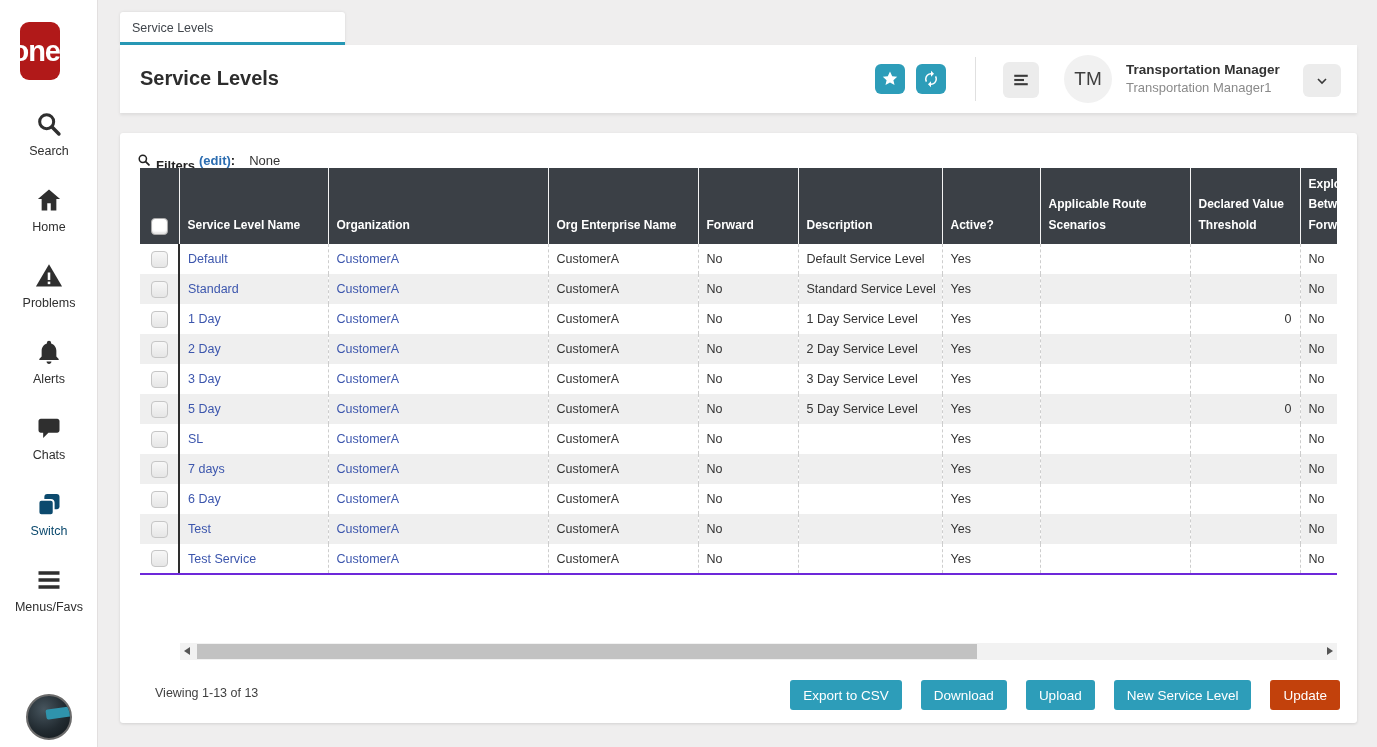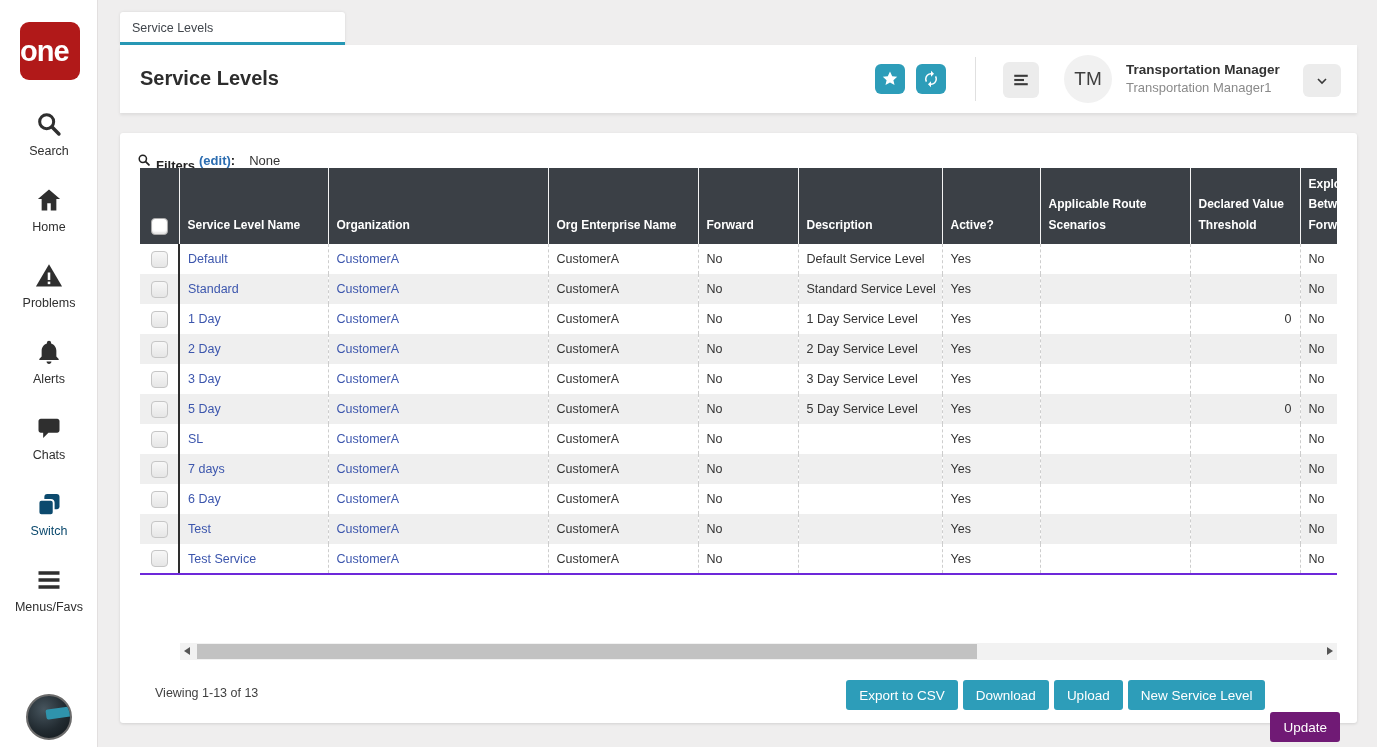--- a/index.html
+++ b/index.html
@@ -2,22 +2,22 @@
 <html><head>
 <meta charset="utf-8">
 <style>
   * { box-sizing: border-box; margin: 0; padding: 0; }
   html,body { width:1377px; height:747px; }
   body { font-family:"Liberation Sans", sans-serif; background:#efeeee; overflow:hidden; }
   #screen { position:relative; width:1377px; height:747px; }
 
   
   #sidebar { position:absolute; left:0; top:0; width:98px; height:747px; background:#ffffff; border-right:1px solid #e2dfdf; }
-  .logo { position:absolute; left:20px; top:22px; width:60px; height:58px; background:#b11919; border-radius:9px;
-          display:flex; align-items:center; justify-content:flex-start; cursor:pointer; }
+  .logo { position:absolute; left:20px; top:22px; width:40px; height:58px; background:#b11919; border-radius:9px;
+          display:flex; align-items:center; justify-content:flex-end; cursor:pointer; }
   .logo span { color:#fff; font-size:29px; font-weight:bold; letter-spacing:-1px; line-height:1; }
   #sidebar-nav { position:absolute; top:96px; left:0; width:98px; }
   .side-item { width:98px; height:62px; margin-bottom:14px; display:flex; flex-direction:column; align-items:center;
                justify-content:flex-end; color:#2f2f2f; cursor:pointer; }
   .side-item.disabled { color:#0c4a6e; cursor:default; }
   .side-icon { height:32px; display:flex; align-items:center; }
   .side-icon svg { width:28px; height:28px; }
   .side-label { font-size:12.5px; margin-top:4px; }
   .assistant { position:absolute; left:26px; top:694px; width:46px; height:46px; border-radius:50%;
                background:radial-gradient(circle at 38% 32%, #47555e 0%, #222b31 55%, #11161a 100%);
@@ -83,24 +83,24 @@
 
   
   .hscroll { position:absolute; left:60px; top:510px; width:1157px; height:17px; background:#f2f2f2; }
   .hthumb { position:absolute; left:17px; top:1px; width:780px; height:15px; background:#c2c2c2; cursor:pointer; }
   .arr { position:absolute; top:4px; width:0; height:0; border-top:4.5px solid transparent; border-bottom:4.5px solid transparent; cursor:pointer; }
   .arr-left { left:4px; border-right:6px solid #555; }
   .arr-right { right:4px; border-left:6px solid #555; }
 
   
   .viewing { position:absolute; left:35px; top:553px; font-size:12.5px; color:#3f3f3f; }
-  .btnbar { position:absolute; right:17px; top:547px; display:flex; gap:5px; }
+  .btnbar { position:absolute; right:17px; top:547px; display:flex; gap:19px; }
   .tbtn { height:30px; padding:0 13px; background:#2d9db9; color:#fff; border:none; border-radius:3px;
           font-size:13.5px; font-family:"Liberation Sans", sans-serif; cursor:pointer; white-space:nowrap; }
-  .tbtn.disabled { background:#701a75; cursor:default;margin-top:32px; }
+  .tbtn.disabled { background:#c2410c; cursor:default; }
 </style>
 </head>
 <body>
 
 <div id="screen">
 
   <div id="sidebar">
     <div class="logo">
       <span>one</span>
     </div>

